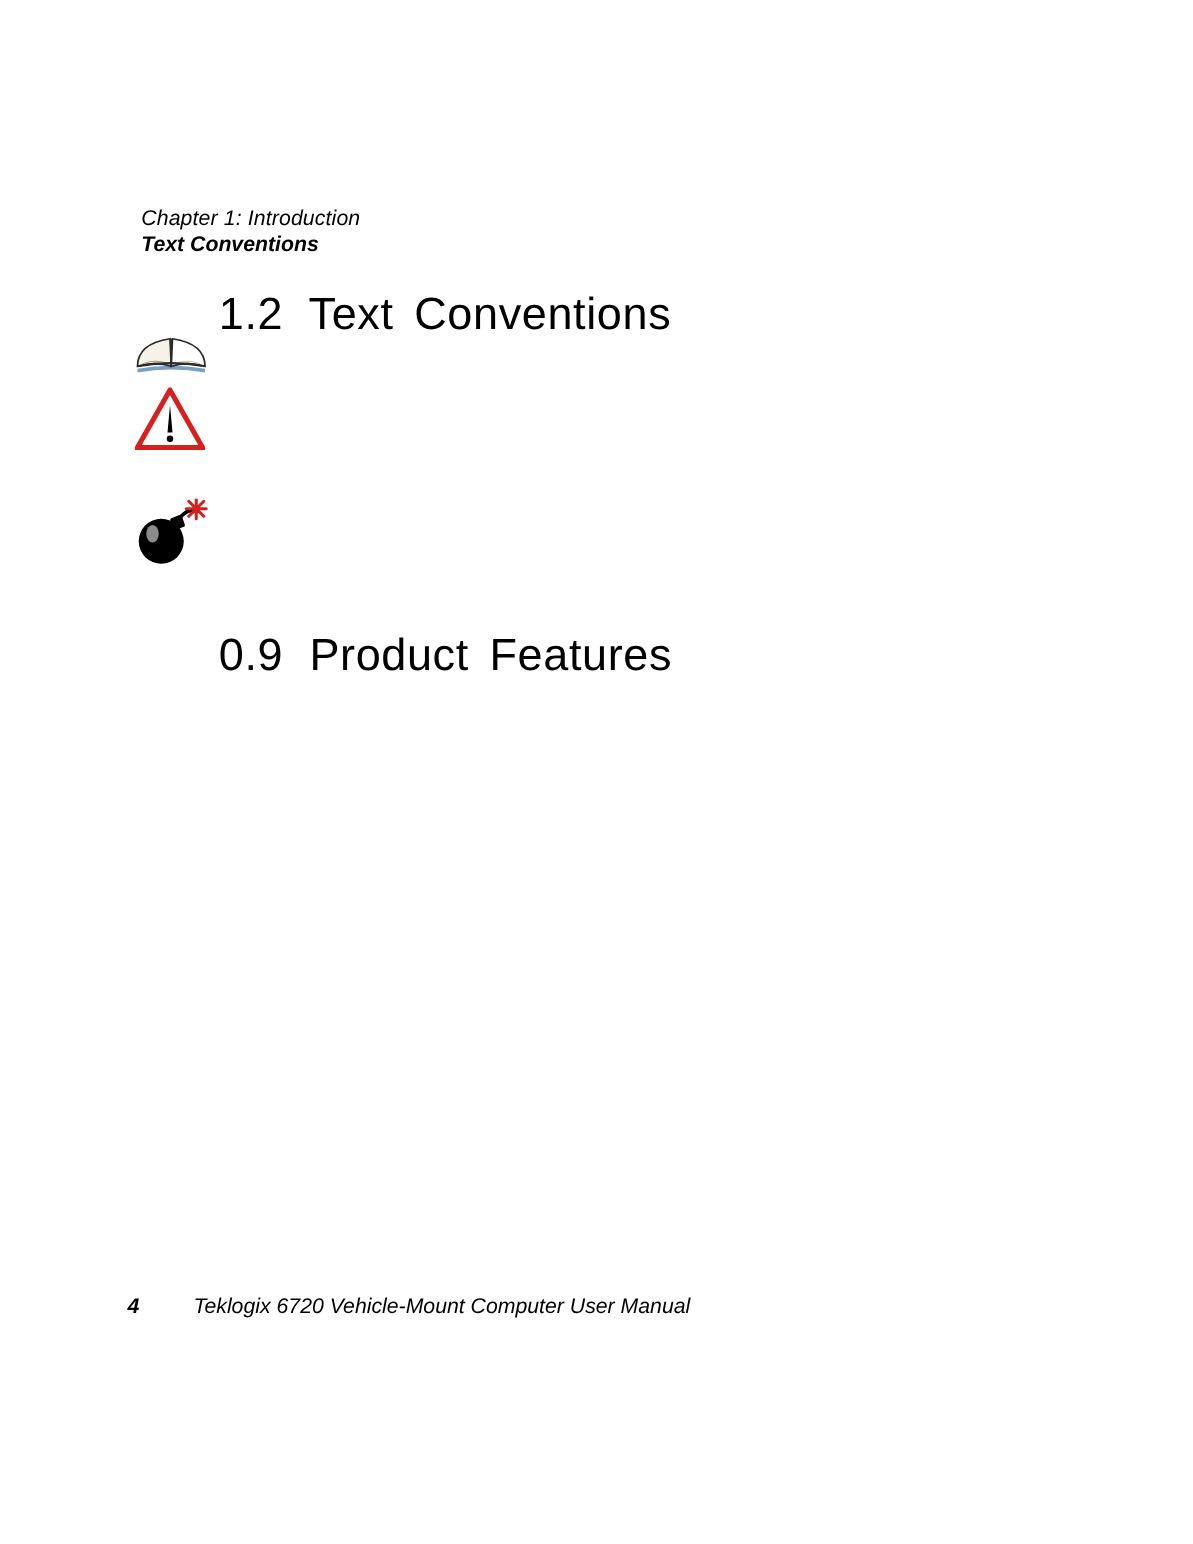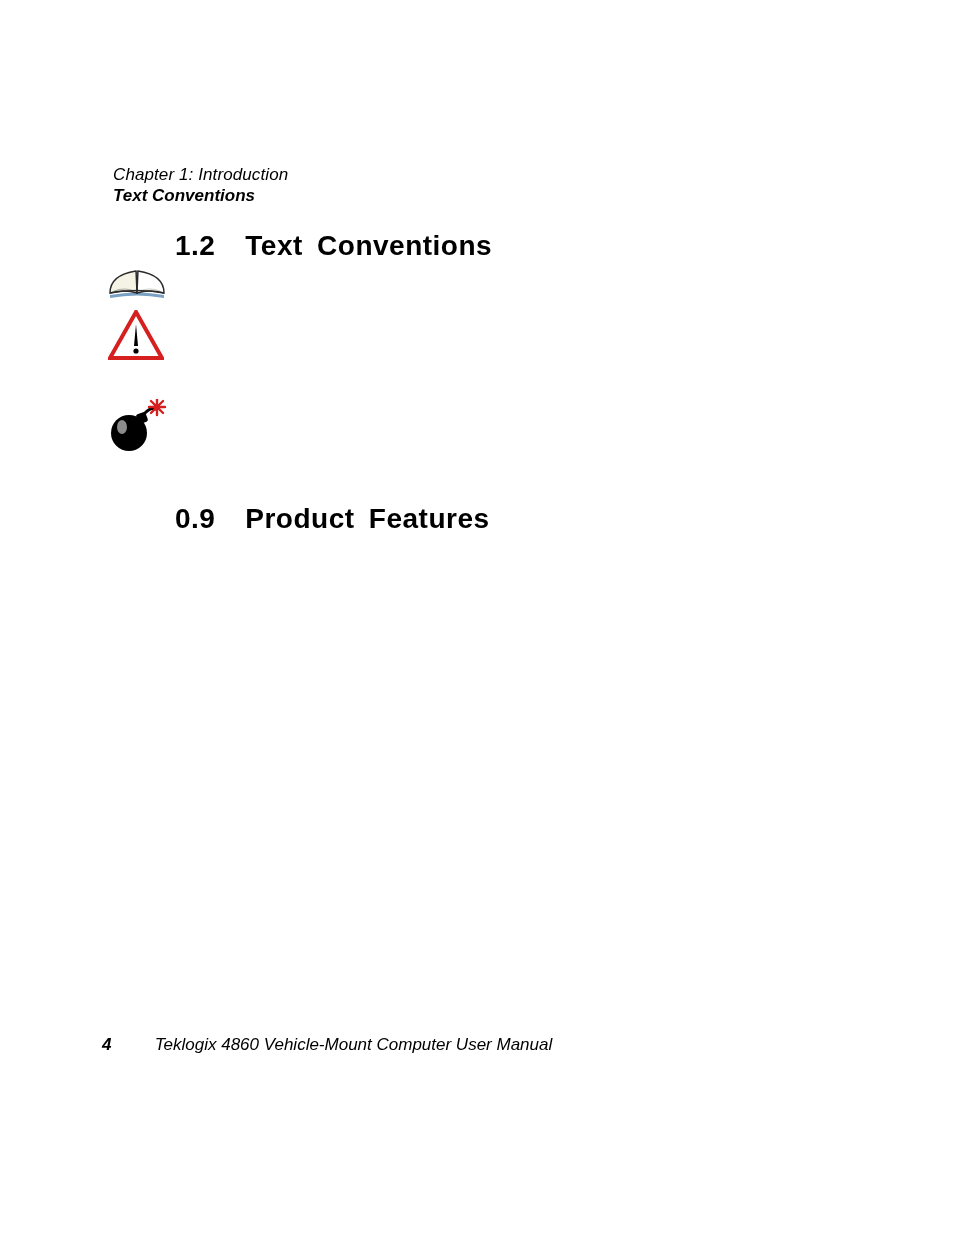--- a/index.html
+++ b/index.html
@@ -31,22 +31,22 @@
     margin-bottom: 1px;
   }
   .section-line {
     font-size: 17px;
     font-weight: 700;
     font-style: italic;
   }
   .h2 {
     position: absolute;
     font-family: "Gill Sans", "Gill Sans MT", "Helvetica Neue", Arial, sans-serif;
-    font-size: 28px;
-    font-weight: 700;
+    font-size: 36px;
+    font-weight: 400;
     letter-spacing: 0.5px;
     word-spacing: 6px;
   }
   .h2-number {
     display: inline-block;
     min-width: 56px;
   }
   .icon {
     position: absolute;
   }
@@ -125,16 +125,16 @@
     </svg>
   </div>
 
   <div class="h2" style="left:175px; top:503px;">
     <span class="h2-number">0.9</span>
     <span>Product Features</span>
   </div>
 
   <div class="footer">
     <span class="pg">4</span>
-    <span class="title">Teklogix 4860 Vehicle-Mount Computer User Manual</span>
+    <span class="title">Teklogix 6720 Vehicle-Mount Computer User Manual</span>
   </div>
 
 </div>
 
 </body></html>

